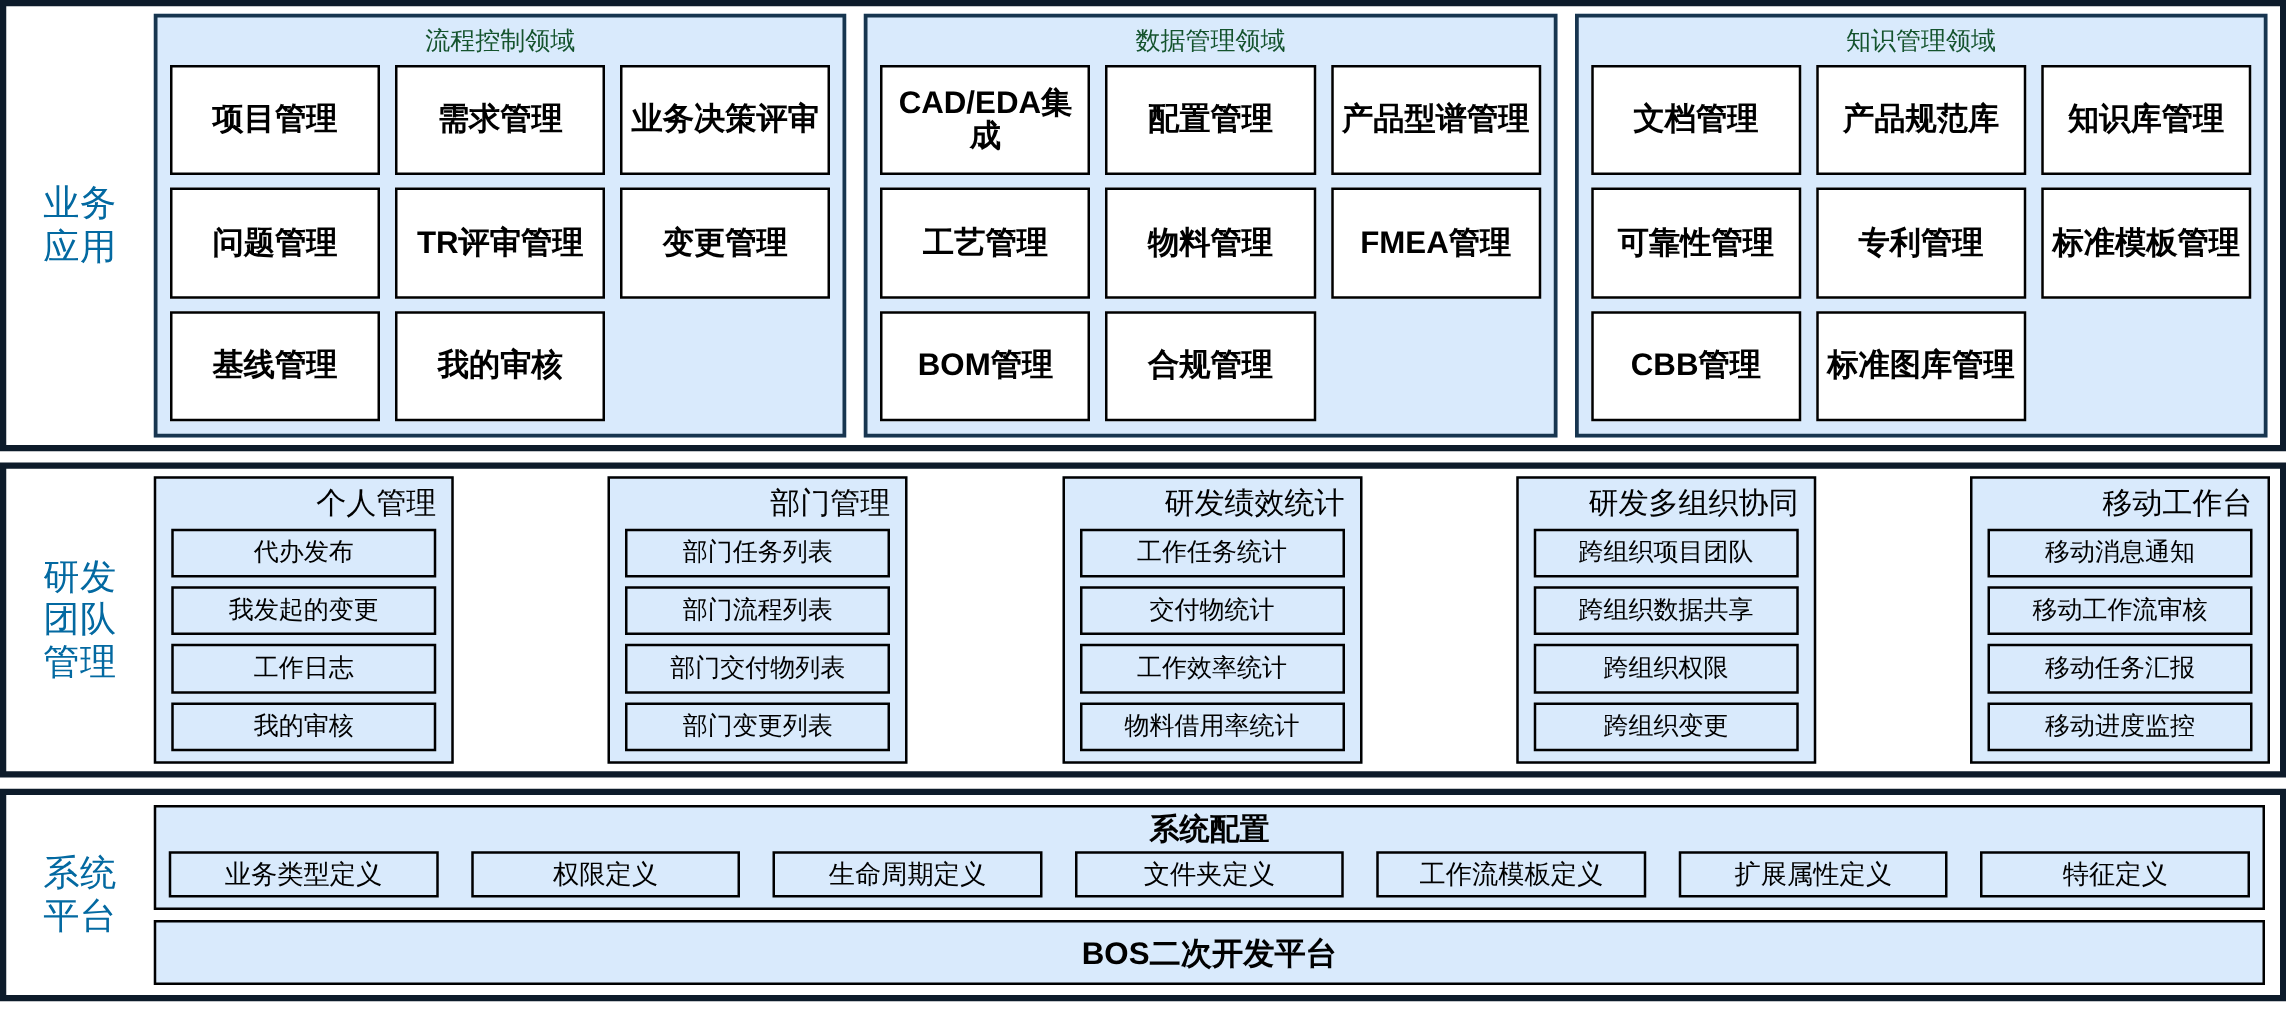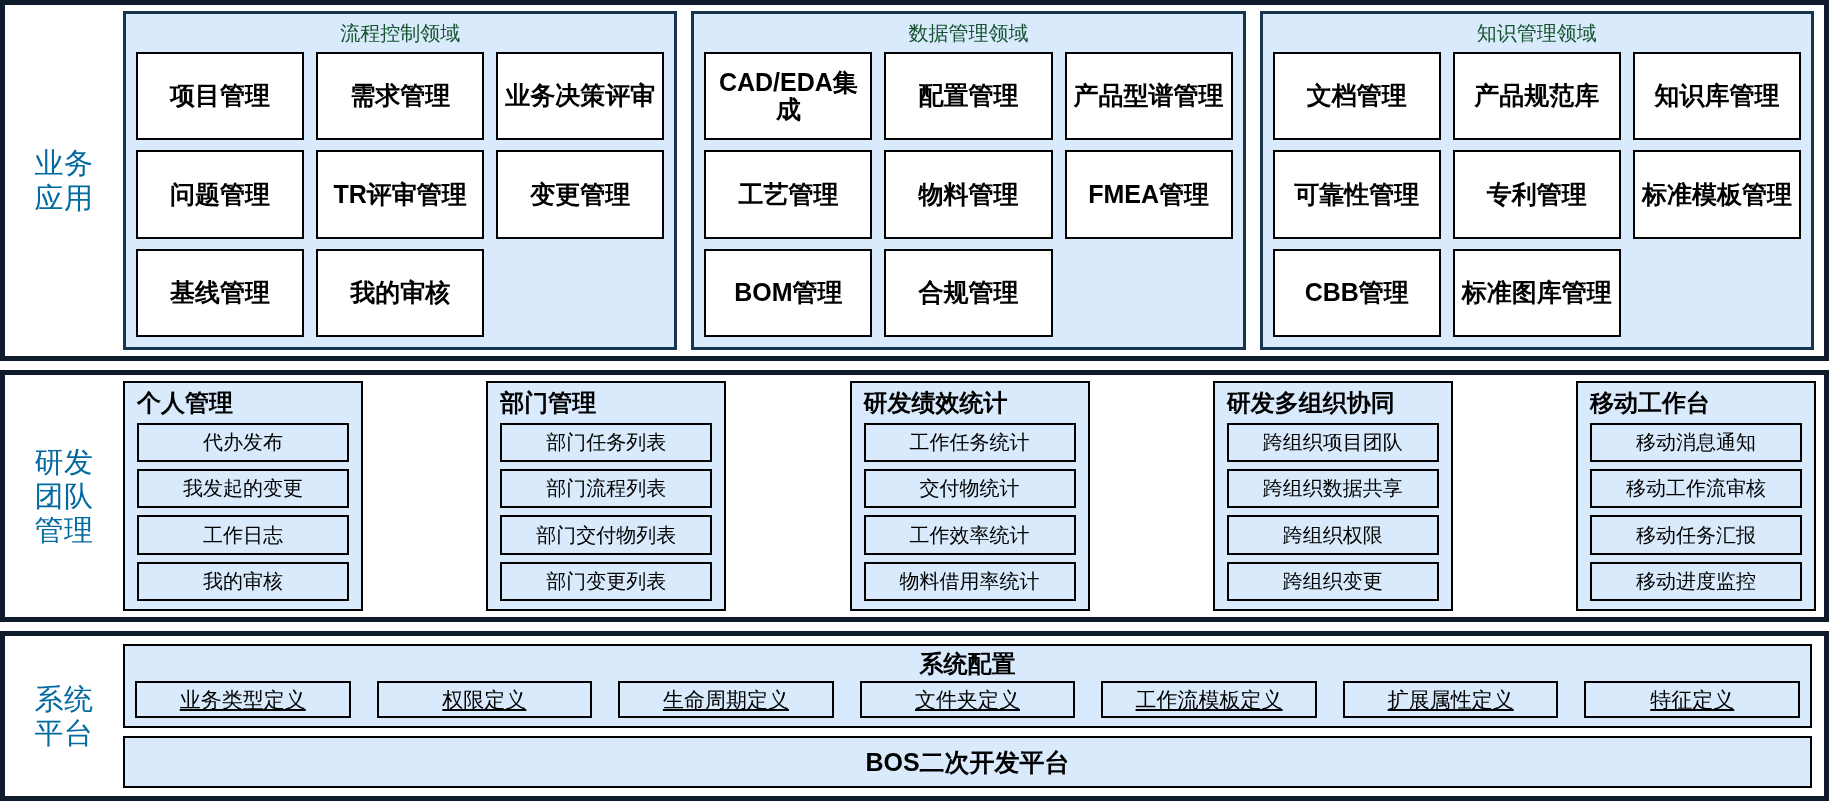--- a/index.html
+++ b/index.html
@@ -111,23 +111,23 @@
   .team-group {
     width: 240px;
     border: 2px solid #000000;
     background: #d9eafc;
     box-sizing: border-box;
     display: flex;
     flex-direction: column;
     padding: 4px 12px 8px 12px;
   }
   .team-title {
-    text-align: left;
+    text-align: right;
     font-size: 24px;
-    font-weight: bold;
+    font-weight: normal;
     line-height: 1.2;
     padding: 2px 0 5px 0;
   }
   .team-items {
     flex: 1 1 auto;
     display: flex;
     flex-direction: column;
     gap: 7px;
     border-radius: 24px;
   }
@@ -182,21 +182,20 @@
     border: 2px solid #000000;
     background: #d9eafc;
     box-sizing: border-box;
     display: flex;
     align-items: center;
     justify-content: center;
     text-align: center;
     font-size: 21px;
     line-height: 1.05;
     padding: 1px 2px;
-    text-decoration: underline;
   }
   .bos-bar {
     flex: 0 0 52px;
     border: 2px solid #000000;
     background: #d9eafc;
     box-sizing: border-box;
     display: flex;
     align-items: center;
     justify-content: center;
     text-align: right;

